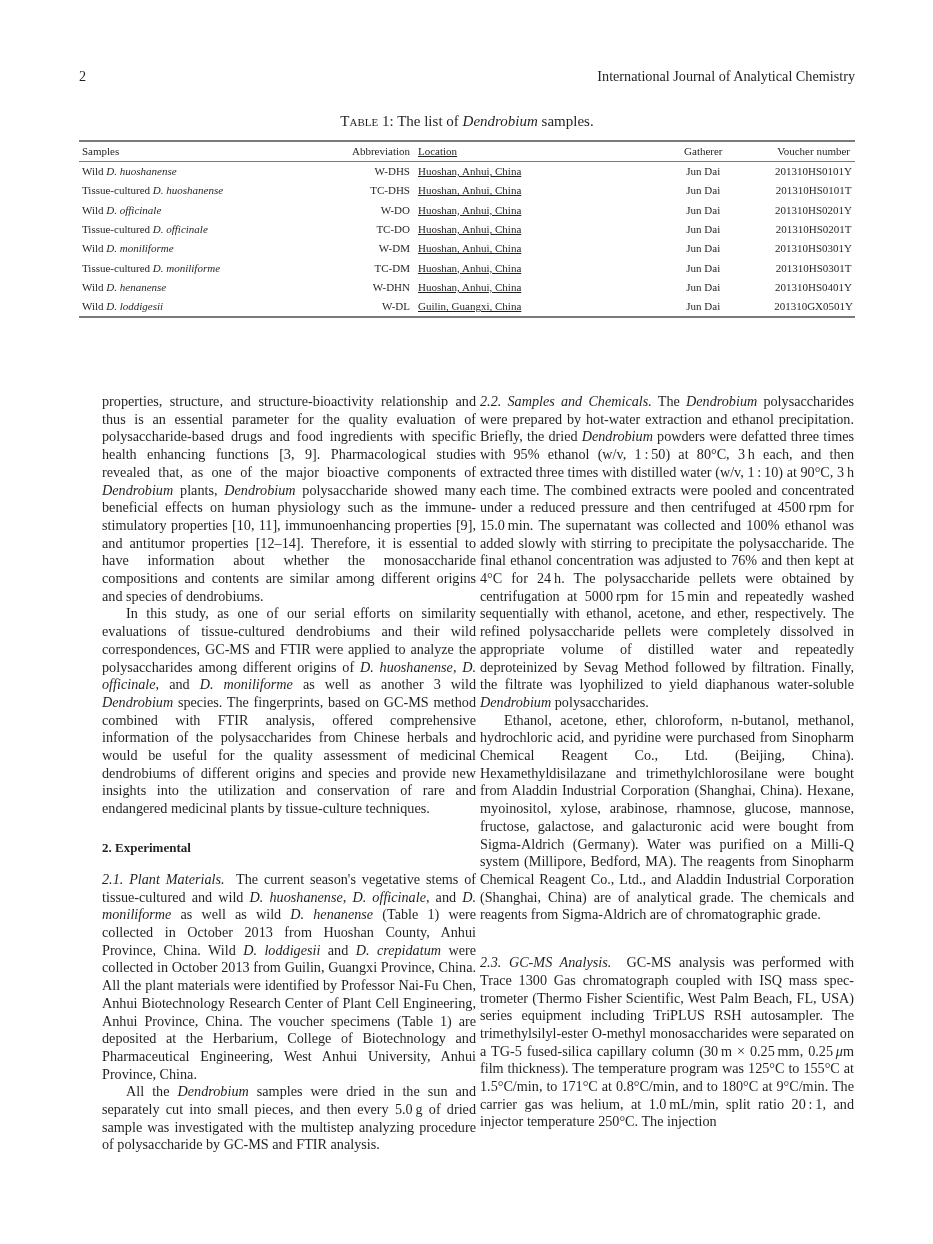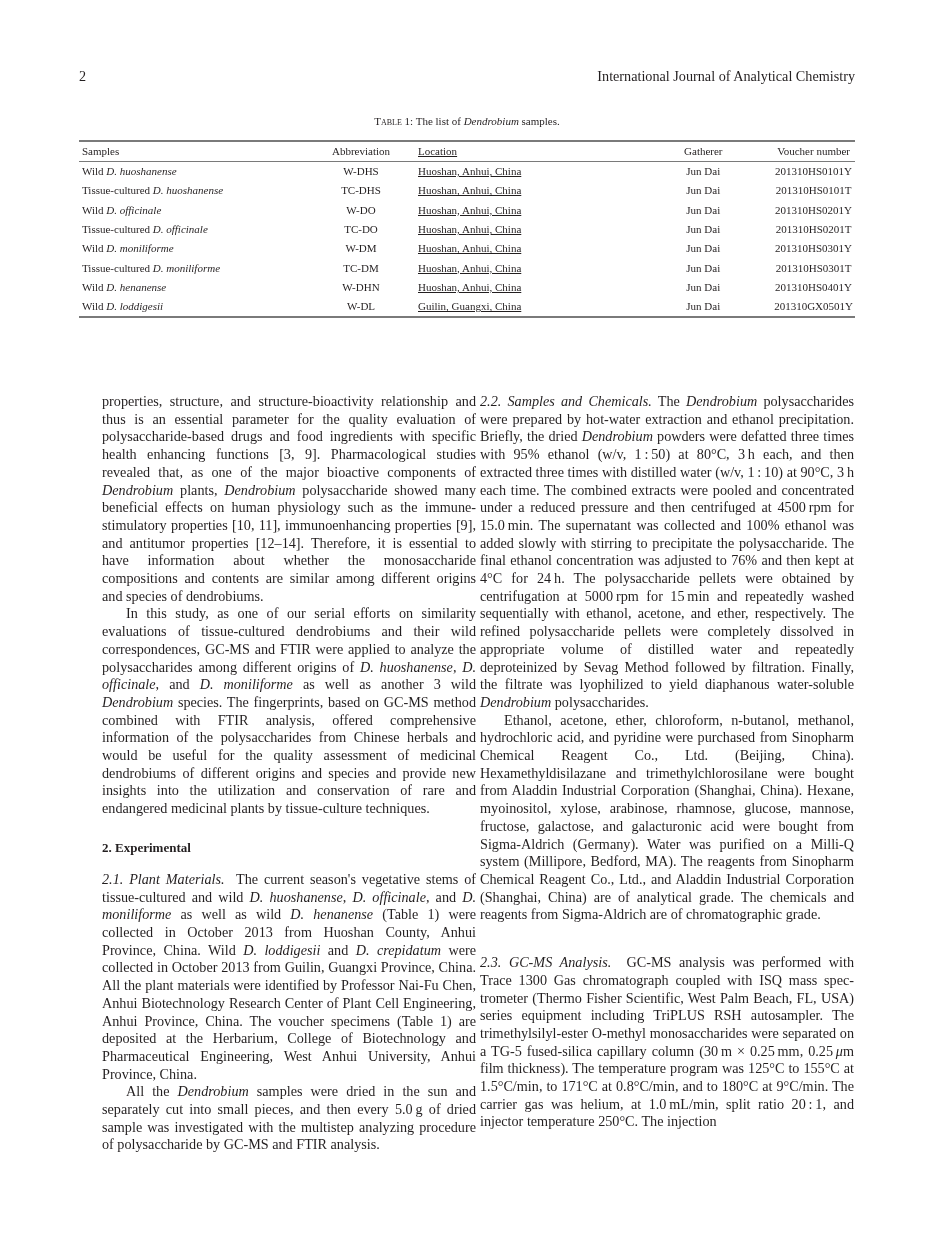--- a/index.html
+++ b/index.html
@@ -10,35 +10,35 @@
   }
   .running-head {
     position: absolute; top: 67px; left: 79px; width: 776px;
     font-size: 14.2px; line-height: 18px;
   }
   .running-head .pg { position: absolute; left: 0; top: 0; }
   .running-head .jn { position: absolute; right: 0; top: 0; text-align: right; }
 
   .table-caption {
     position: absolute; top: 113px; left: 79px; width: 776px;
-    text-align: center; font-size: 11px; line-height: 16px;
+    text-align: center; font-size: 15px; line-height: 16px;
   }
   .sc { font-variant: small-caps; }
 
   .tbl-wrap { position: absolute; top: 140px; left: 79px; width: 776px; }
   table.samples {
     width: 100%; border-collapse: collapse; font-size: 11px;
     border-top: 2px solid #7a7a7a; border-bottom: 2px solid #7a7a7a;
   }
   table.samples th, table.samples td {
     padding: 0 4px; height: 19.3px; line-height: 19px; font-weight: normal; white-space: nowrap;
   }
   table.samples thead th { border-bottom: 1.3px solid #7a7a7a; height: 18px; }
   table.samples .c0 { text-align: left; width: 226px; padding-left: 3px; }
-  table.samples .c1 { text-align: center; width: 100px; }
+  table.samples .c1 { text-align: right; width: 100px; }
   table.samples .c2 { text-align: left; width: 220px; text-decoration: underline; }
   table.samples .c3 { text-align: center; width: 130px; }
   table.samples .c4 { text-align: center; padding-right: 2px; }
 
   .col {
     position: absolute; top: 393px; width: 374px;
     font-size: 14.2px; line-height: 17.7px; text-align: justify;
     hyphens: manual;
   }
   .col.left { left: 79px; margin-left: 23px; }

